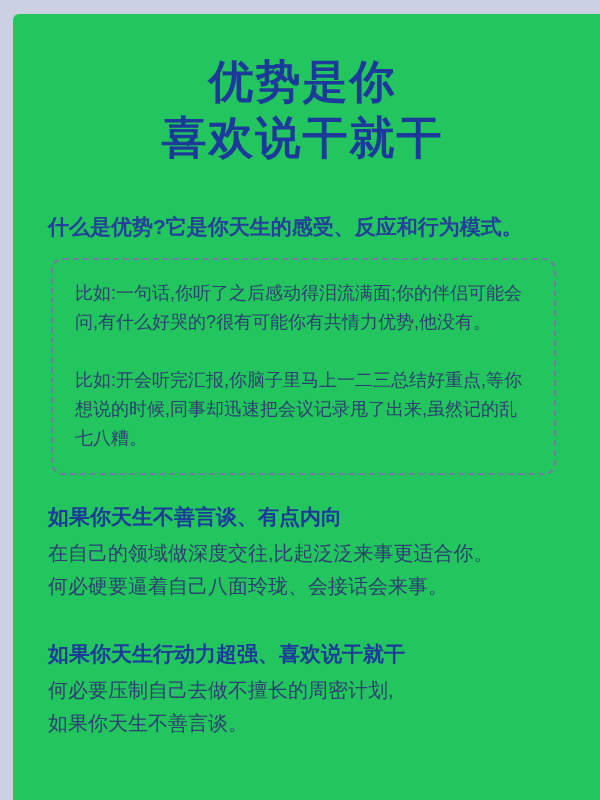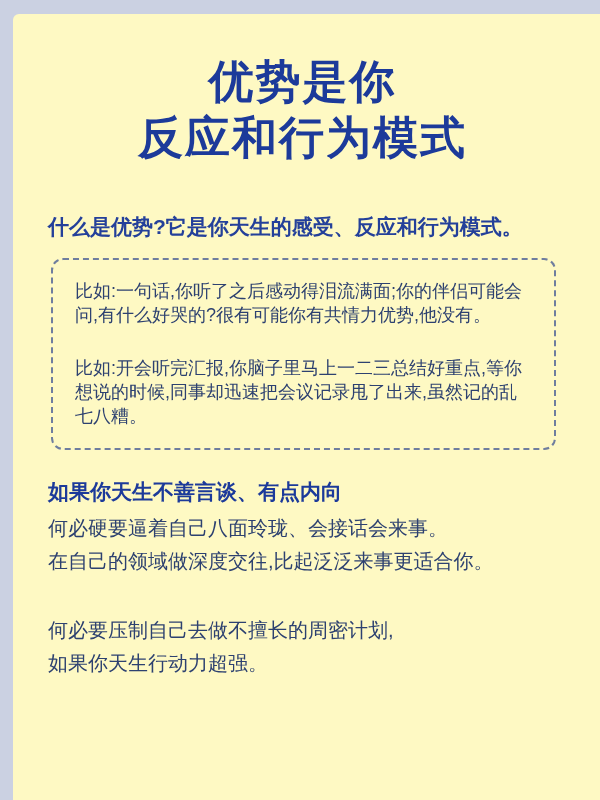--- a/index.html
+++ b/index.html
@@ -6,21 +6,21 @@
   html, body {
     width: 600px; height: 800px;
     font-family: "Liberation Sans", sans-serif;
     overflow: hidden;
   }
   body { background: #cbd1e2; position: relative; }
 
   .card {
     position: absolute;
     left: 13px; top: 14px; right: 0; bottom: 0;
-    background: #fef9c3;
+    background: #22c55e;
     border-top-left-radius: 6px;
   }
 
   .content {
     padding: 28px 43px 0 35px;
   }
 
   .title {
     text-align: center;
     font-size: 45px;
@@ -40,21 +40,21 @@
   }
 
   .example-box {
     margin-top: 15px;
     margin-left: 3px;
     margin-right: 1px;
     border: 2px dashed #6f7e9e;
     border-radius: 12px;
     padding: 19px 22px 20px 22px;
     font-size: 18px;
-    line-height: 24px;
+    line-height: 29px;
     color: #2d4170;
   }
   .example-box p + p { margin-top: 29px; }
 
   .section { margin-top: 27px; }
   .section + .section { margin-top: 36px; }
   .section-heading {
     font-size: 21px;
     line-height: 30px;
     font-weight: bold;
@@ -69,41 +69,42 @@
   }
 </style>
 </head>
 <body>
 
 <div class="card">
   <div class="content">
 
     <h1 class="title">
       <div>优势是你</div>
-      <div>反应和行为模式</div>
+      <div>喜欢说干就干</div>
     </h1>
 
     <div class="intro">
       <div>什么是优势?它是你天生的感受、反应和行为模式。</div>
     </div>
 
     <div class="example-box">
       <p>比如:一句话,你听了之后感动得泪流满面;你的伴侣可能会问,有什么好哭的?很有可能你有共情力优势,他没有。</p>
       <p>比如:开会听完汇报,你脑子里马上一二三总结好重点,等你想说的时候,同事却迅速把会议记录甩了出来,虽然记的乱七八糟。</p>
     </div>
 
     <div class="section">
       <div class="section-heading">如果你天生不善言谈、有点内向</div>
       <div class="section-body">
+        <div>在自己的领域做深度交往,比起泛泛来事更适合你。</div>
         <div>何必硬要逼着自己八面玲珑、会接话会来事。</div>
-        <div>在自己的领域做深度交往,比起泛泛来事更适合你。</div>
       </div>
     </div>
 
     <div class="section">
+      <div class="section-heading">如果你天生行动力超强、喜欢说干就干</div>
       <div class="section-body">
         <div>何必要压制自己去做不擅长的周密计划,</div>
-        <div>如果你天生行动力超强。</div>
+        <div>如果你天生不善言谈。</div>
       </div>
     </div>
 
   </div>
 </div>
 
 </body></html>

